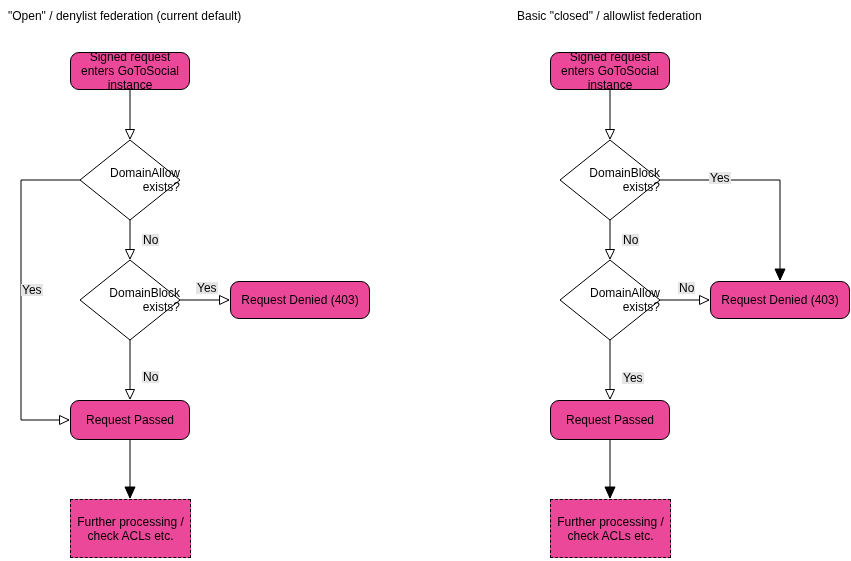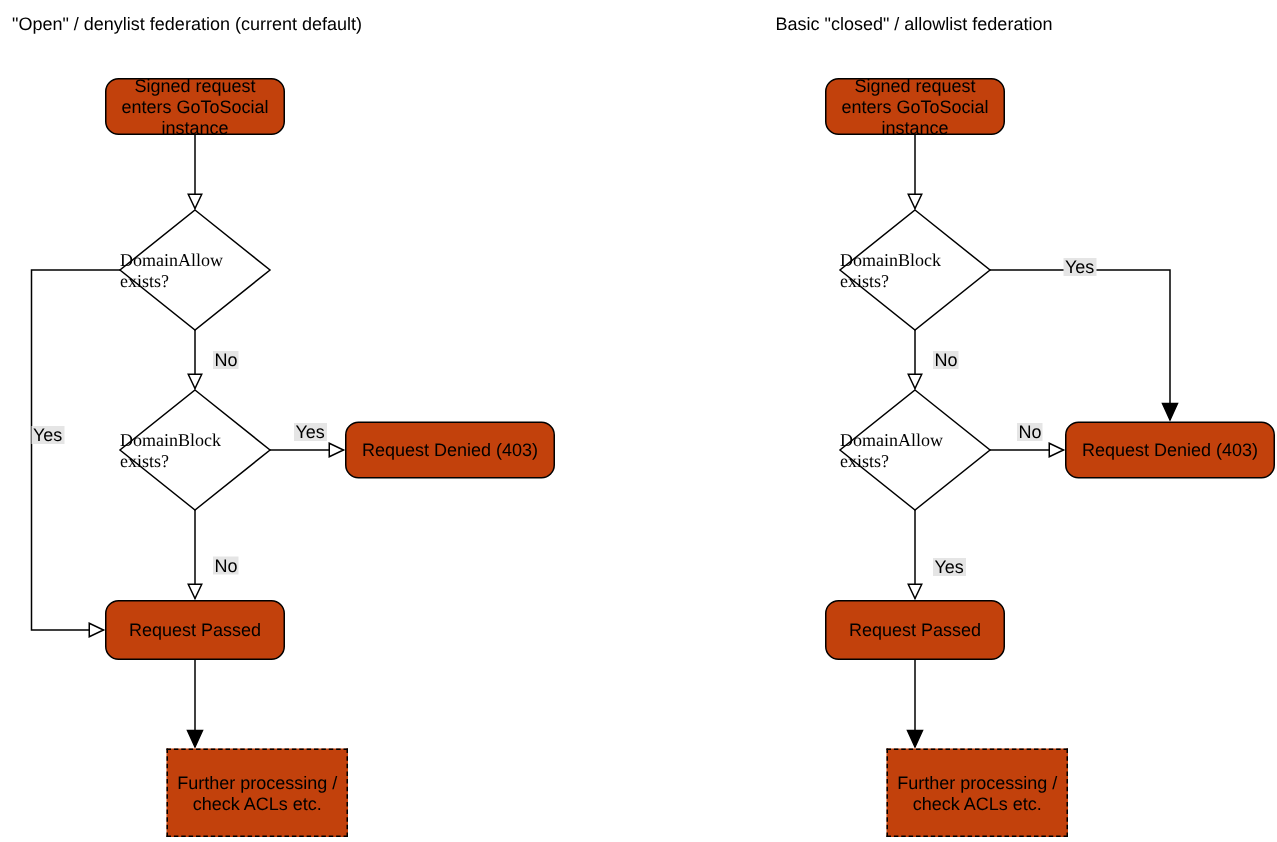--- a/index.html
+++ b/index.html
@@ -9,30 +9,30 @@
     background:#ffffff;
     font-family:"Liberation Sans", sans-serif;
     font-size:12px;
     color:#000000;
     overflow:hidden;
   }
   .wires { position:absolute; left:0; top:0; }
   .chart-title { position:absolute; white-space:nowrap; line-height:14px; }
   .node {
     position:absolute; box-sizing:border-box;
-    background:#c2410c; border:1px solid #000000;
+    background:#ec4899; border:1px solid #000000;
     display:flex; align-items:center; justify-content:center;
     text-align:center; line-height:14px; padding:1px 2px;
   }
   .rounded { border-radius:9px; }
-  .dashed  { border-style:dashed;margin-left:41px; }
+  .dashed  { border-style:dashed; }
   .diamond-label {
     position:absolute;
     display:flex; align-items:center; justify-content:center;
-    text-align:left; line-height:14px;font-family:Liberation Serif, serif;
+    text-align:right; line-height:14px;
   }
   .edge-label {
     position:absolute; line-height:12px;
     background:#e5e5e5; padding:0 1px; white-space:nowrap;
   }
 </style>
 </head>
 <body>
 
 <div class="canvas">

